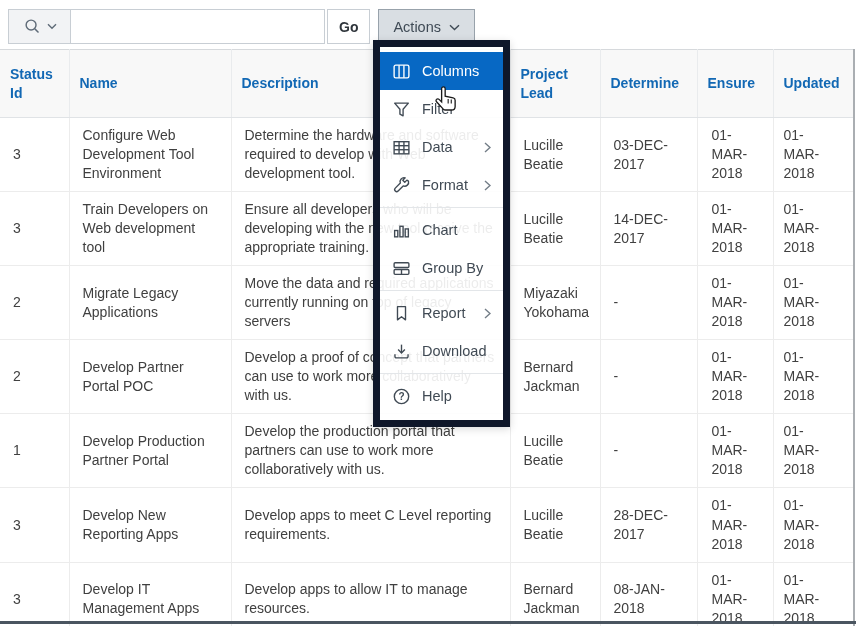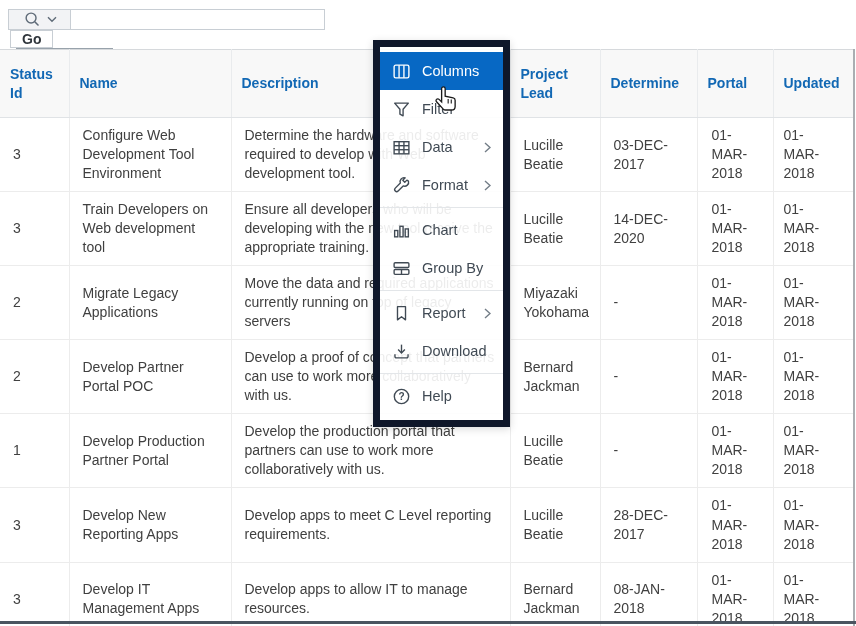--- a/index.html
+++ b/index.html
@@ -4,21 +4,21 @@
 <style>
   * { box-sizing: border-box; }
   html,body { margin:0; padding:0; background:#fff; }
   .app {
     position:relative; width:856px; height:626px; overflow:hidden;
     background:#fff; font-family:"Liberation Sans", sans-serif;
   }
 
   
   .toolbar { position:absolute; top:0; left:0; width:856px; height:49px; background:#fff;
-             display:flex; align-items:flex-start; padding:9px 0 0 8px;flex-direction:column; }
+             display:flex; align-items:flex-start; padding:9px 0 0 8px; }
   .search-wrap { display:flex; height:35px; border:1px solid #c8ced4; background:#fff; }
   .search-btn { width:62px; height:100%; background:#f2f3f5; border:none; border-right:1px solid #c8ced4;
                 display:flex; align-items:center; justify-content:center; gap:5px; cursor:pointer; padding:0; }
   .search-input { width:253px; height:100%; border:none; outline:none; padding:0 10px;
                   font:14px "Liberation Sans", sans-serif; color:#404040; }
   .go-btn { height:35px; margin-left:2px; padding:0 11px; border:1px solid #c8ced4; background:#fff;
             font:bold 14px "Liberation Sans", sans-serif; color:#2f353b; cursor:pointer; }
   .actions-btn { height:36px; margin-left:8px; padding:0 14px; border:1px solid #98a2ab; background:#d9dee3;
                  font:14.5px "Liberation Sans", sans-serif; color:#3f4a55; cursor:pointer;
                  display:flex; align-items:center; gap:8px;justify-content:flex-end; }
@@ -97,40 +97,40 @@
         <col style="width:76px">
         <col style="width:80px">
     </colgroup>
     <thead>
         <tr id="header-row">
           <th class="col-0">Status Id</th>
           <th class="col-1">Name</th>
           <th class="col-2">Description</th>
           <th class="col-3">Project Lead</th>
           <th class="col-4">Determine</th>
-          <th class="col-5">Portal</th>
+          <th class="col-5">Ensure</th>
           <th class="col-6">Updated</th>
         </tr>
       </thead>
     <tbody id="table-body">
         <tr>
           <td class="col-0">3</td>
           <td class="col-1">Configure Web Development Tool Environment</td>
           <td class="col-2">Determine the hardware and software required to develop with Web development tool.</td>
           <td class="col-3">Lucille Beatie</td>
           <td class="col-4">03-DEC-2017</td>
           <td class="col-5">01-MAR-2018</td>
           <td class="col-6">01-MAR-2018</td>
         </tr>
         <tr>
           <td class="col-0">3</td>
           <td class="col-1">Train Developers on Web development tool</td>
           <td class="col-2">Ensure all developers who will be developing with the new tool receive the appropriate training.</td>
           <td class="col-3">Lucille Beatie</td>
-          <td class="col-4">14-DEC-2020</td>
+          <td class="col-4">14-DEC-2017</td>
           <td class="col-5">01-MAR-2018</td>
           <td class="col-6">01-MAR-2018</td>
         </tr>
         <tr>
           <td class="col-0">2</td>
           <td class="col-1">Migrate Legacy Applications</td>
           <td class="col-2">Move the data and required applications currently running on top of legacy servers</td>
           <td class="col-3">Miyazaki Yokohama</td>
           <td class="col-4">-</td>
           <td class="col-5">01-MAR-2018</td>

